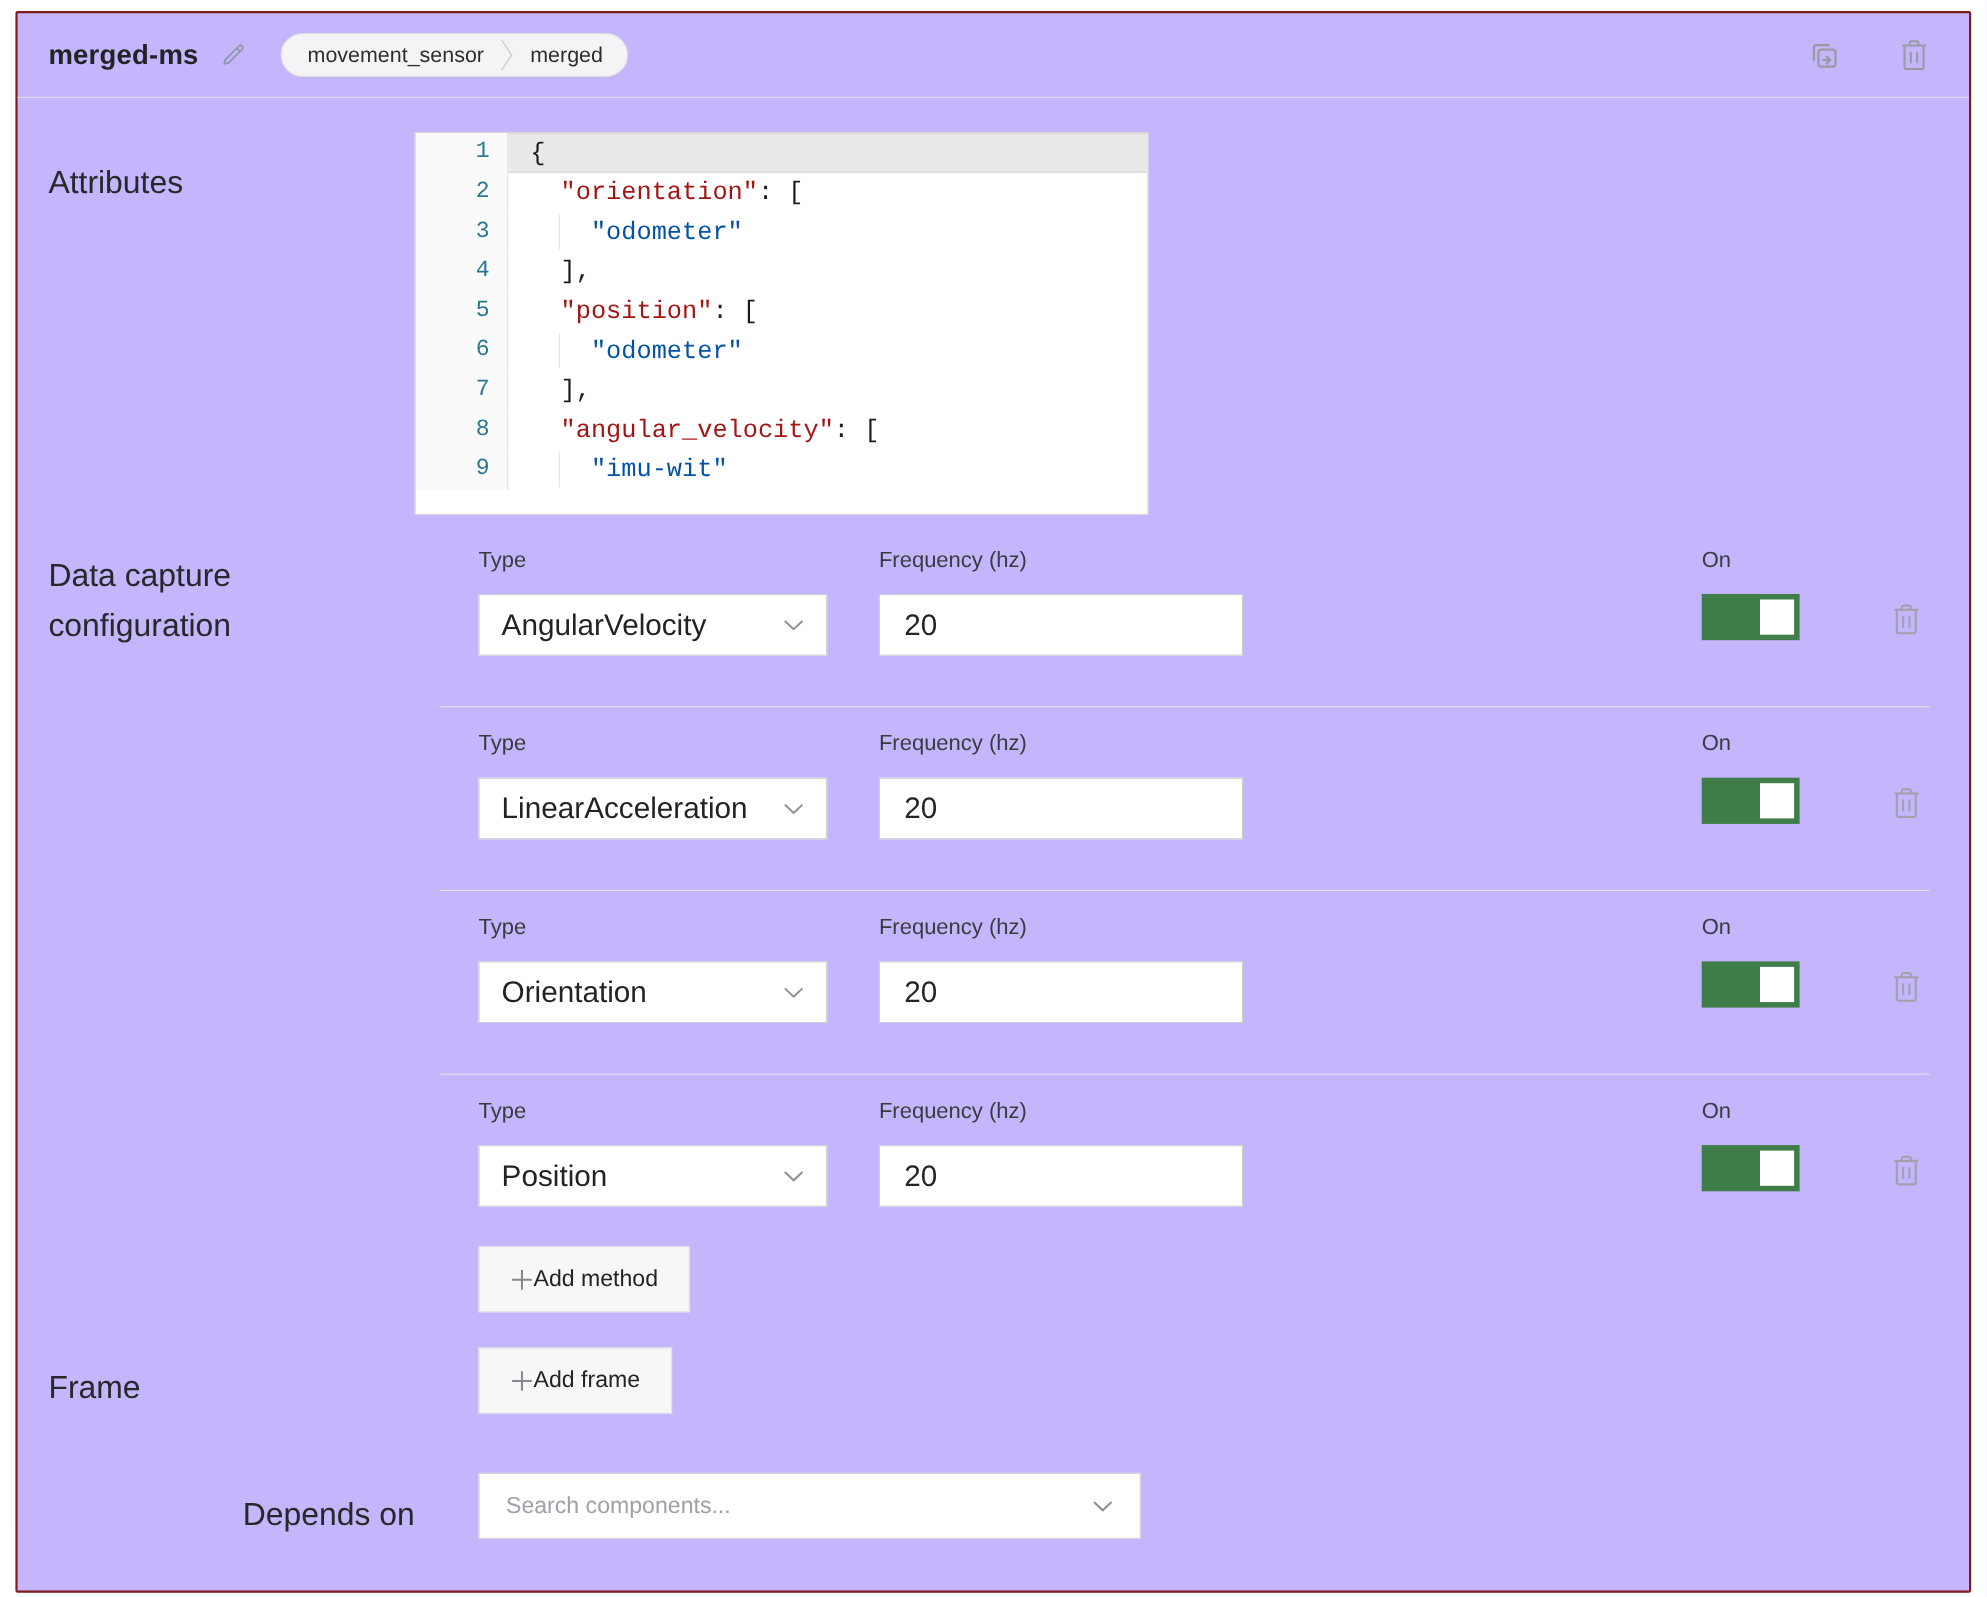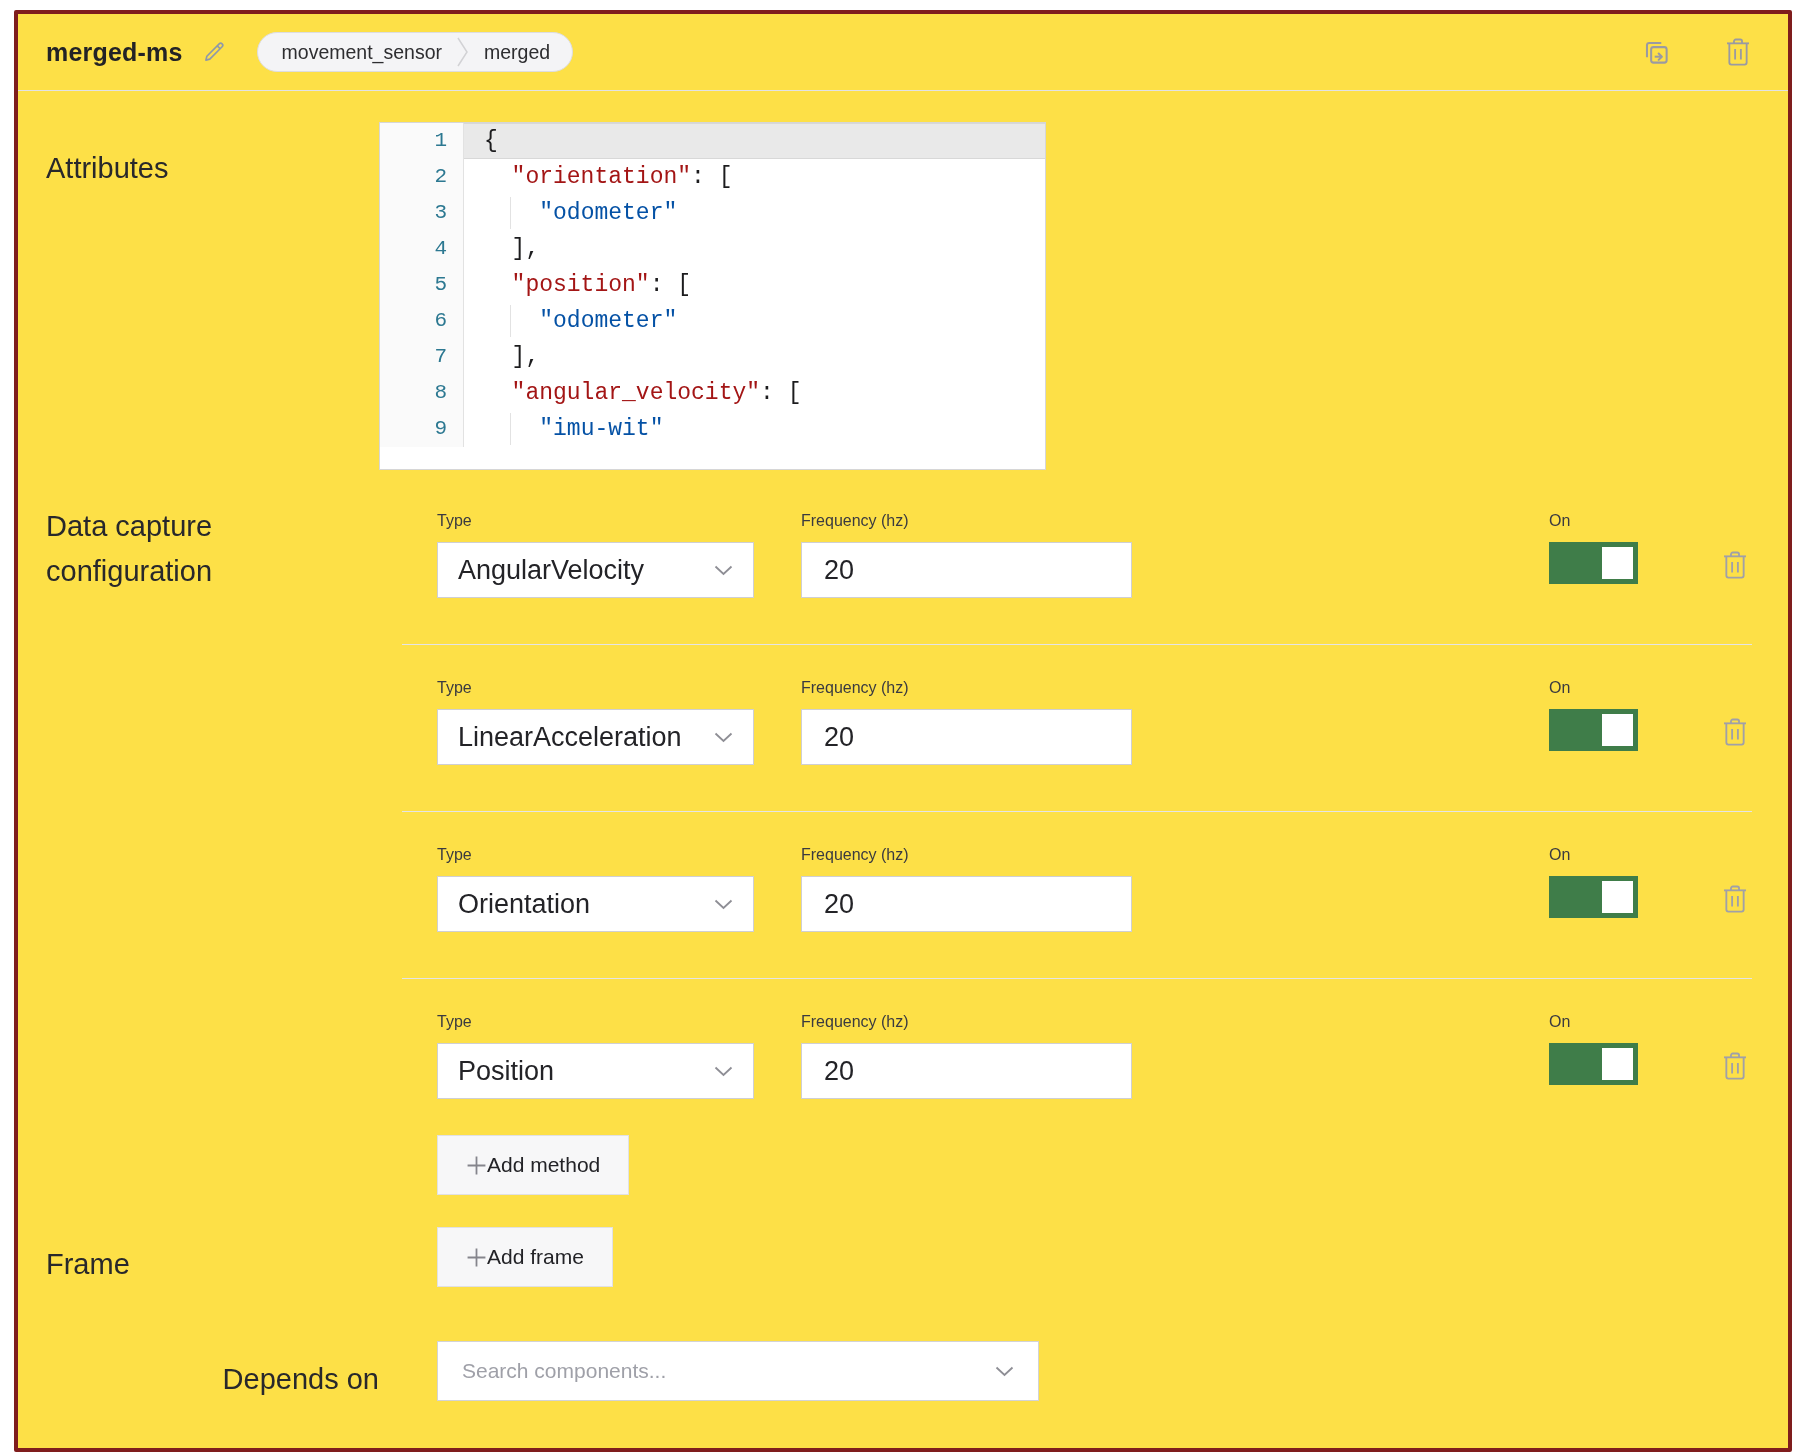--- a/index.html
+++ b/index.html
@@ -1,18 +1,18 @@
 <!DOCTYPE html>
 <html><head>
 <meta charset="utf-8">
 <style>
   html,body{margin:0;padding:0;background:#ffffff;font-family:"Liberation Sans",sans-serif;}
   body{width:1806px;height:1452px;position:relative;box-sizing:border-box;}
   .card{position:absolute;left:14px;top:10px;width:1778px;box-sizing:border-box;
-        background:#fde047;border:4px solid #7f1d1d;border-radius:2px;}
+        background:#c4b5fd;border:2px solid #7f1d1d;border-radius:2px;}
   
   .card-header{height:76px;display:flex;align-items:center;padding:0 36px 0 28px;
                border-bottom:1px solid #e2e2e4;}
   .card-title{font-size:25px;font-weight:600;color:#232326;letter-spacing:.2px;}
   .edit-ic{margin-left:18px;display:flex;align-items:center;cursor:pointer;}
   .crumb-pill{margin-left:30px;height:38px;display:flex;align-items:center;gap:14px;
               background:#f4f4f6;border:1px solid #dddde0;border-radius:20px;
               padding:0 22px 0 24px;font-size:19.5px;color:#2d2d30;}
   .header-spacer{flex:1;}
   .hdr-ic{display:flex;align-items:center;color:#9a9aa2;cursor:pointer;}
@@ -39,21 +39,21 @@
   .ln{flex:0 0 84px;box-sizing:border-box;text-align:right;padding-right:16px;
       font-size:21px;color:#2c7891;background:#fafafa;border-right:1px solid #e2e2e2;}
   .code-text{flex:1;font-size:23px;white-space:pre;padding-left:20px;position:relative;color:#1c1c1e;}
   .code-line.active .code-text{background:#e9e9e9;
       box-shadow:inset 0 1px 0 #d8d8d8,inset 0 -1px 0 #d8d8d8;}
   .tk{color:#a31515;}
   .tv{color:#0451a5;}
   .guide{position:absolute;left:46px;top:2px;bottom:2px;width:1px;background:#e2e2e2;}
   
   .method-row{position:relative;height:98px;}
-  .field-label{position:absolute;top:12px;font-size:16px;color:#3a3a40;}
+  .field-label{position:absolute;top:0;font-size:20px;color:#3a3a40;}
   .pos-type{left:58px;} .pos-freq{left:422px;} .pos-on{left:1170px;}
   .box{position:absolute;top:42px;height:56px;box-sizing:border-box;border:1px solid #cfcfd3;
        background:#fff;display:flex;align-items:center;font-size:27px;color:#232327;}
   .select-box{left:58px;width:317px;padding:0 20px;justify-content:space-between;cursor:pointer;}
   .input-box{left:422px;width:331px;padding:0 22px;cursor:text;}
   .toggle{position:absolute;left:1170px;top:42px;width:89px;height:42px;background:#3f7d49;cursor:pointer;}
   .toggle .knob{position:absolute;top:5px;right:5px;width:31px;height:32px;background:#fff;}
   .row-trash{position:absolute;left:1342px;top:50px;color:#a0a0a8;cursor:pointer;display:flex;}
   .method-sep{height:1px;background:#e4e4e6;margin:46px 0 22px 23px;}
   

